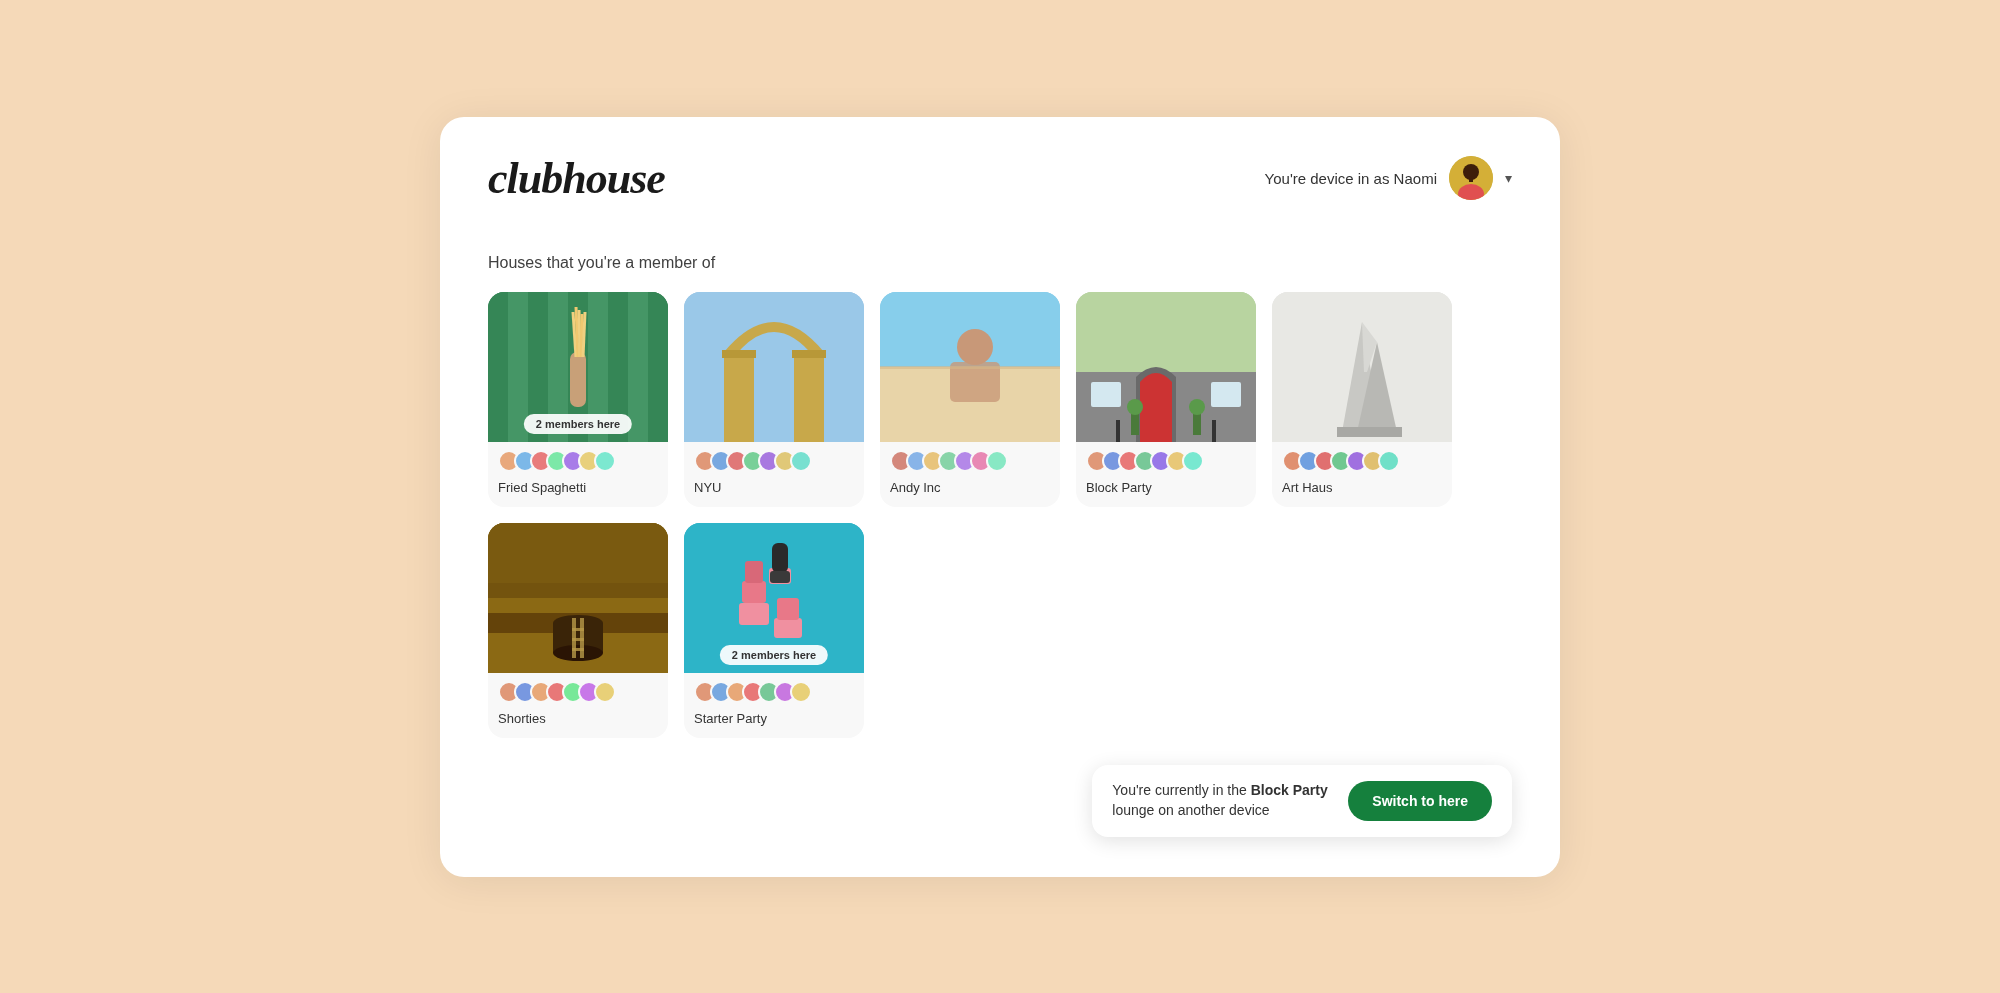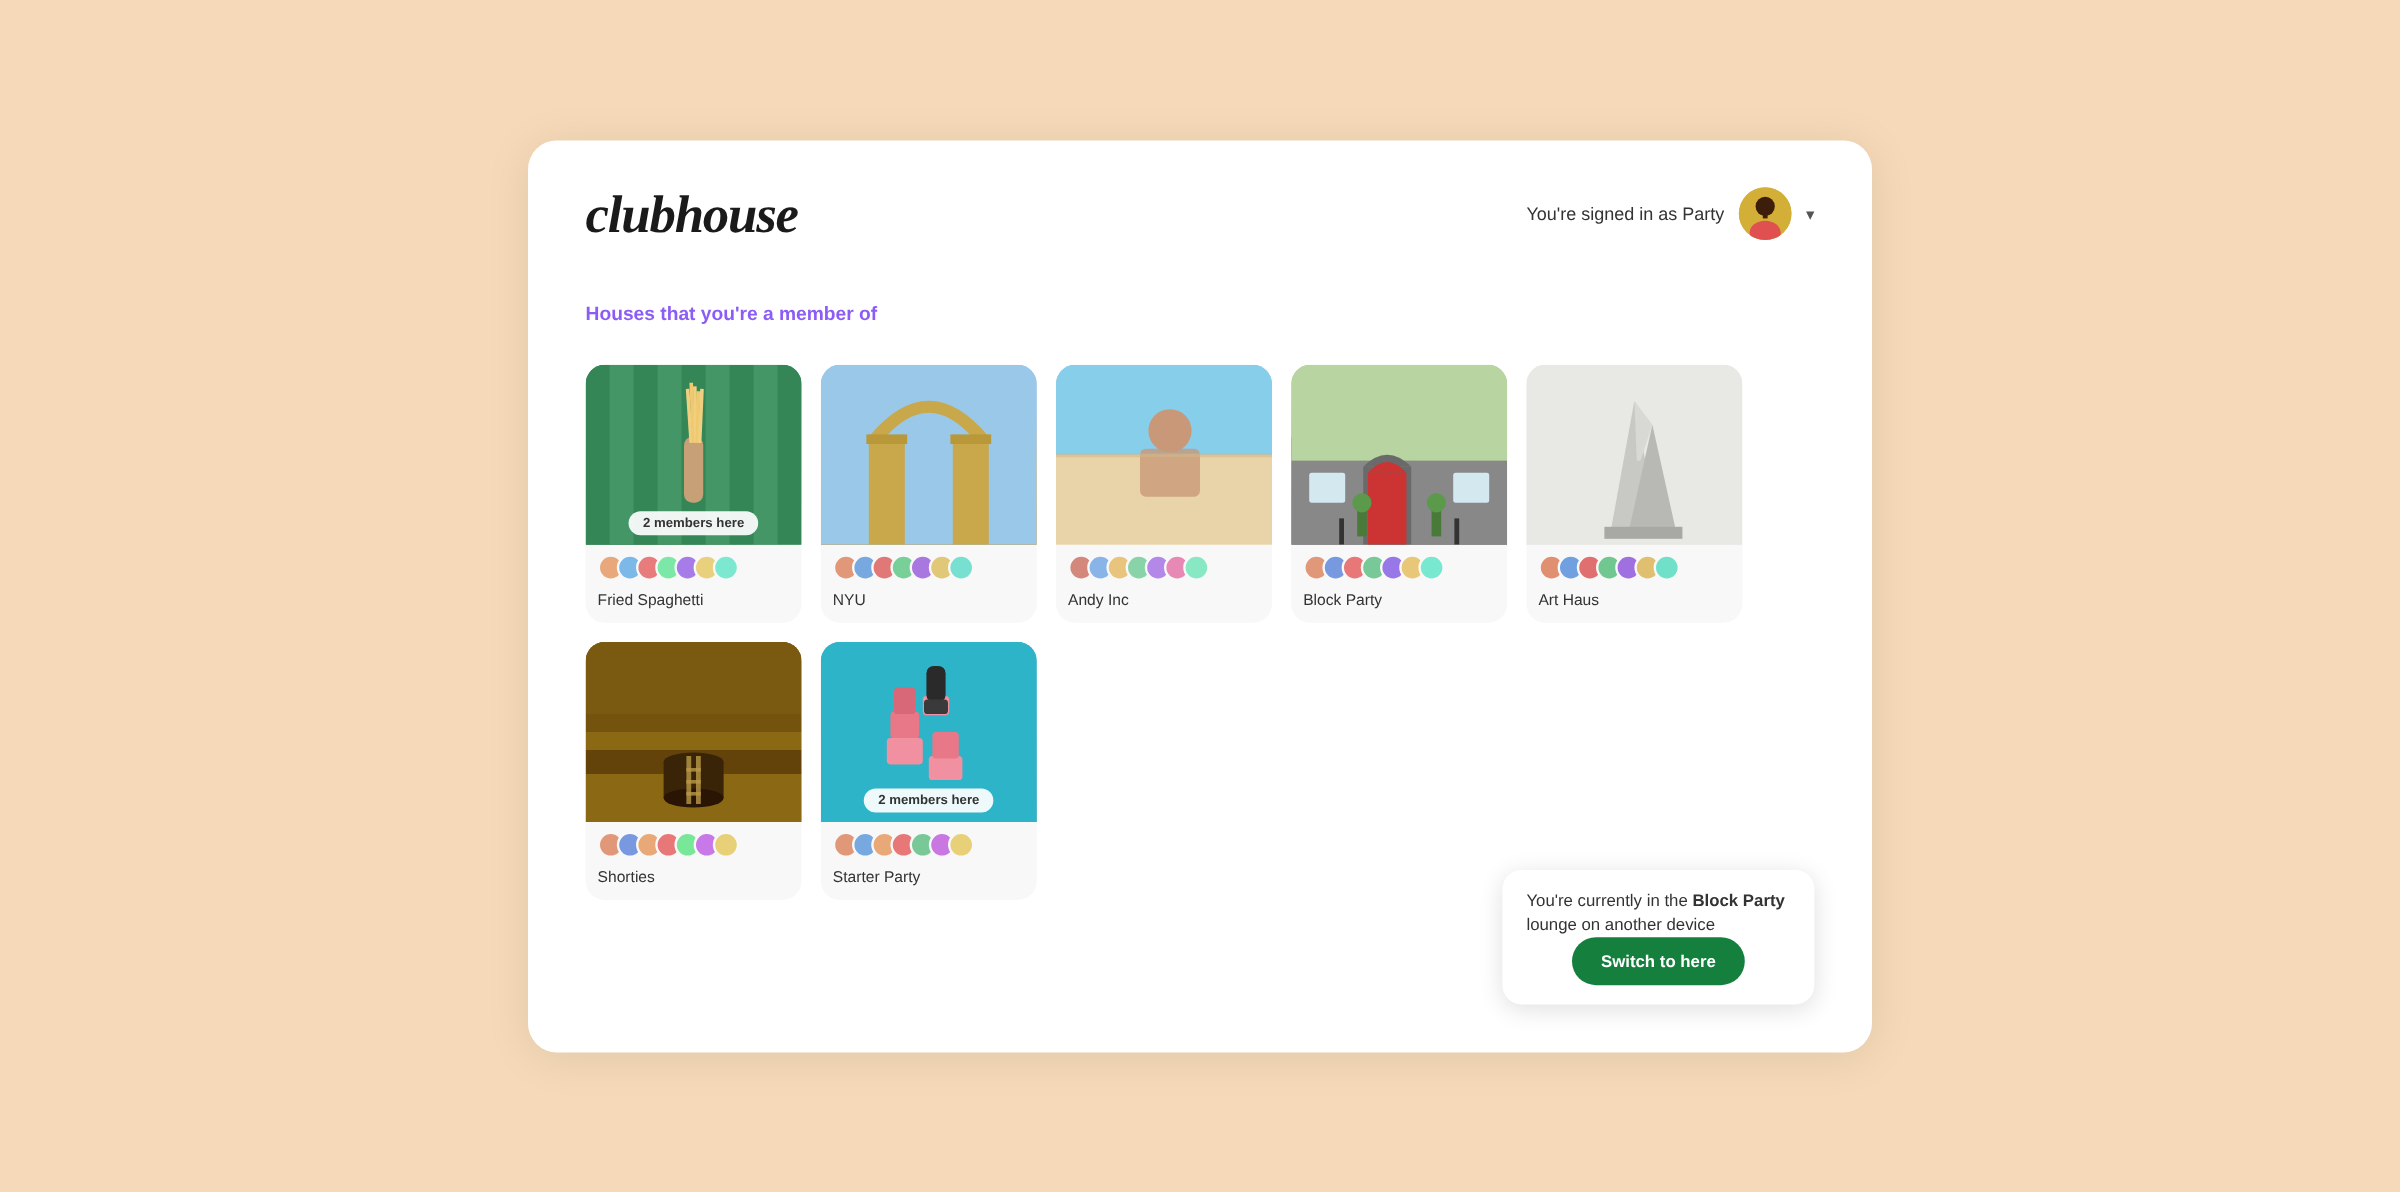--- a/index.html
+++ b/index.html
@@ -67,23 +67,23 @@
     }
 
     .chevron {
       font-size: 14px;
       color: #555;
     }
 
     
     .section-title {
       font-size: 16px;
-      color: #8b5cf6;
-      margin-bottom: 32px;
-      font-weight: 700;
+      color: #404040;
+      margin-bottom: 20px;
+      font-weight: 400;
     }
 
     
     .houses-grid {
       display: flex;
       flex-direction: column;
       gap: 16px;
     }
 
     .houses-row {
@@ -160,25 +160,25 @@
       margin-top: 8px;
     }
 
     
     .bottom-notification {
       position: absolute;
       bottom: 40px;
       right: 48px;
       display: flex;
       align-items: center;
+      gap: 16px;
       background: #fff;
       border-radius: 16px;
       box-shadow: 0 4px 20px rgba(0,0,0,0.12);
       padding: 16px 20px;
-      flex-direction: column;
     }
 
     .notification-text {
       font-size: 14px;
       color: #333;
       line-height: 1.4;
       max-width: 220px;
     }
 
     .notification-text strong {
@@ -212,21 +212,21 @@
     }
   </style>
 </head>
 <body>
 
 <div class="main-card">
 
   <div class="header">
     <div class="logo">clubhouse</div>
     <div class="user-info">
-      <span class="user-text">You're signed in as Party</span>
+      <span class="user-text">You're device in as Naomi</span>
       <div class="avatar">
         <svg width="44" height="44" viewBox="0 0 44 44">
           <circle cx="22" cy="22" r="22" fill="#d4af37"></circle>
           <circle cx="22" cy="16" r="8" fill="#3d1e0a"></circle>
           <ellipse cx="22" cy="38" rx="13" ry="10" fill="#e05050"></ellipse>
           <rect x="20" y="18" width="4" height="8" fill="#3d1e0a"></rect>
         </svg>
       </div>
       <span class="chevron">▾</span>
     </div>

